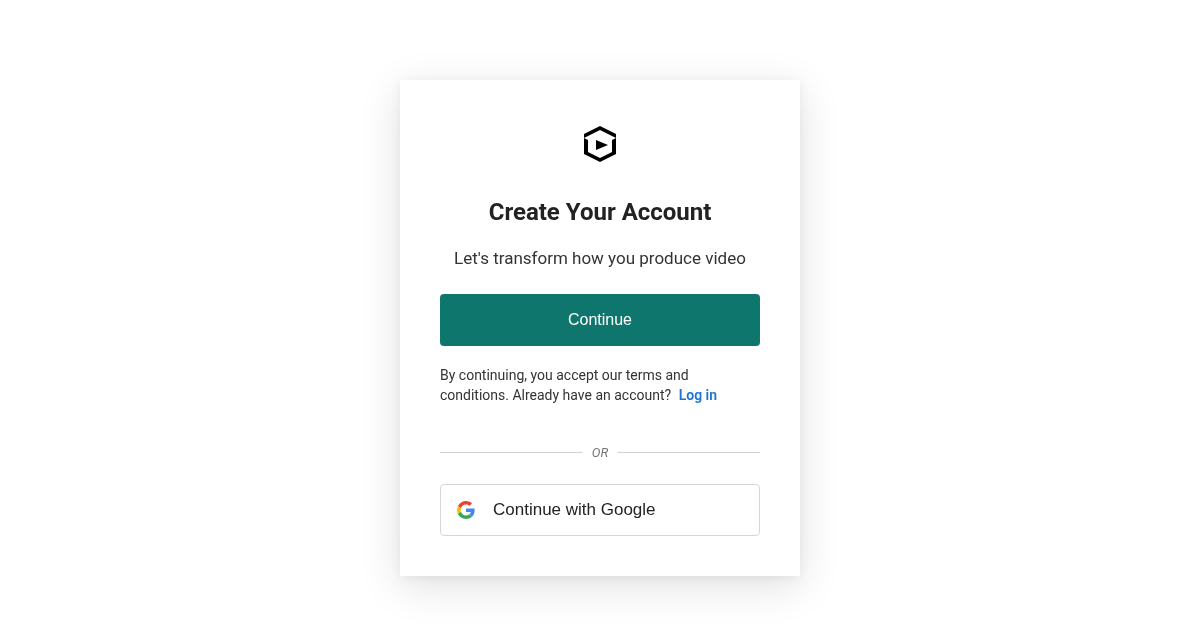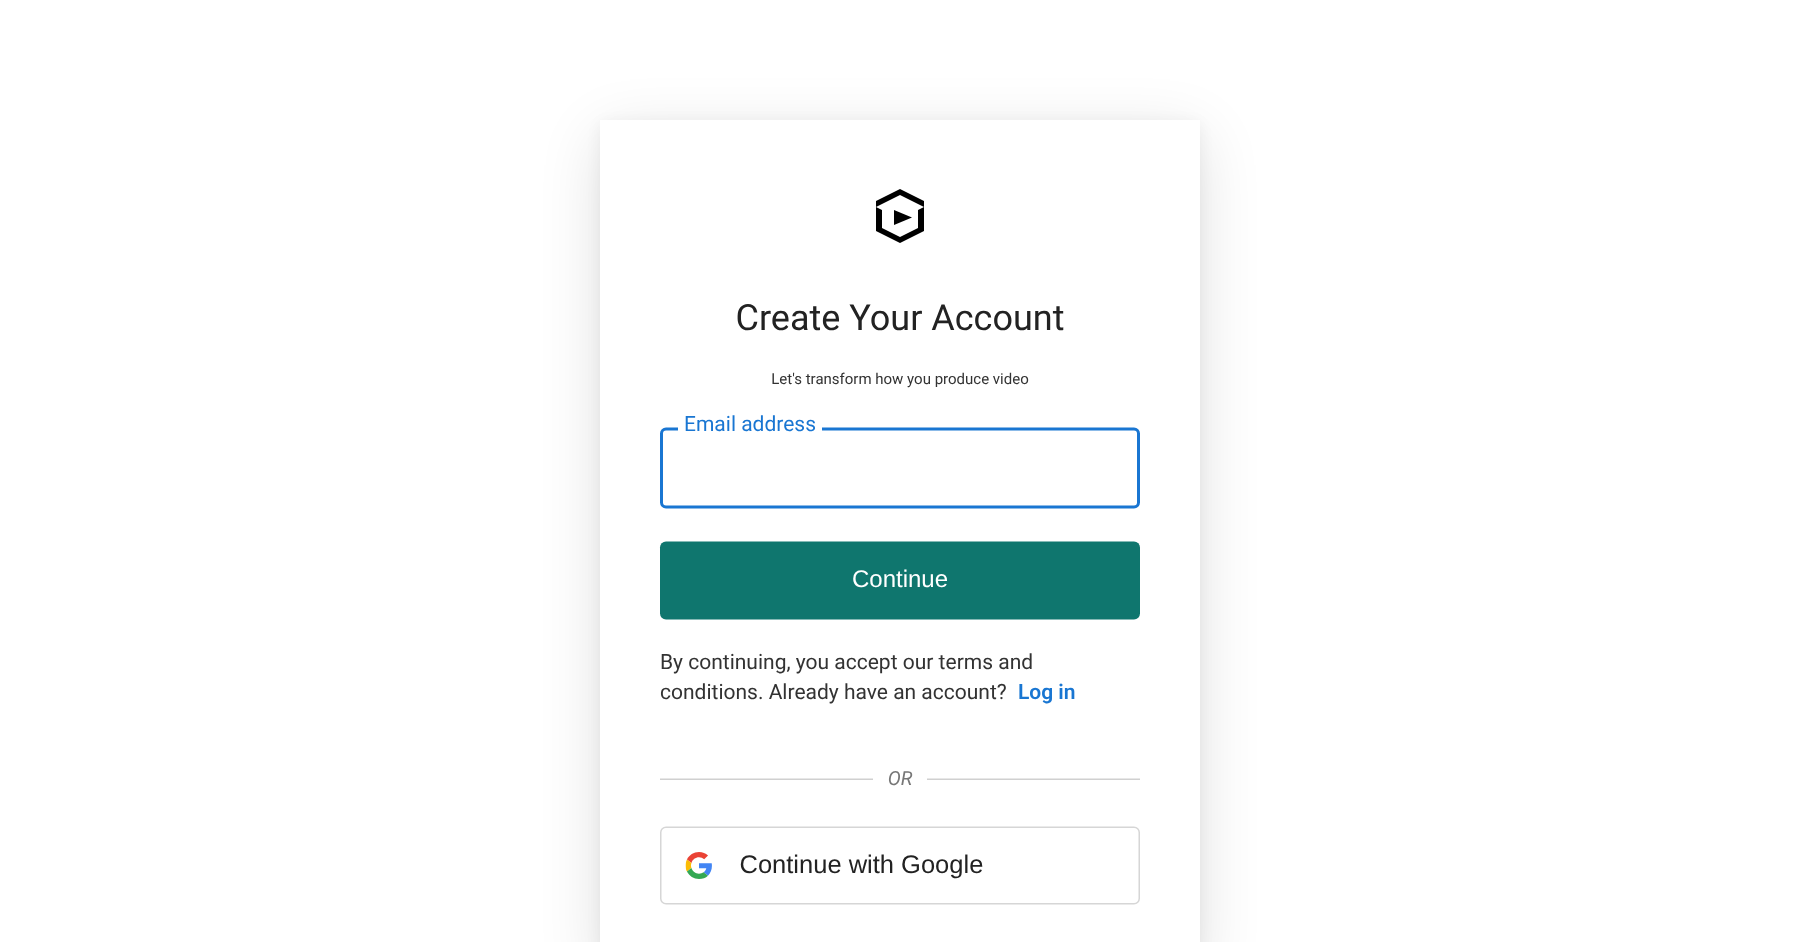--- a/index.html
+++ b/index.html
@@ -25,27 +25,27 @@
       display: flex;
       flex-direction: column;
       align-items: center;
     }
     .logo {
       margin-top: 4px;
       margin-bottom: 28px;
     }
     .title {
       font-size: 24px;
-      font-weight: 400;
+      font-weight: 700;
       color: #222;
       margin-bottom: 22px;
       text-align: center;
     }
     .subtitle {
-      font-size: 10px;
+      font-size: 17px;
       color: #333;
       margin-bottom: 26px;
       text-align: center;
     }
     .field-wrap {
       width: 100%;
       position: relative;
       margin-bottom: 22px;
     }
     .field-label {
@@ -142,24 +142,20 @@
       <path d="M4 14 L4 30 L20 38 L20 34 L8 28 L8 16 Z" fill="#000"></path>
       <path d="M36 14 L36 30 L20 38 L20 34 L32 28 L32 16 Z" fill="#000"></path>
       <path d="M16 16 L28 21 L16 26 Z" fill="#000"></path>
     </svg>
   </div>
 
   <h1 class="title">Create Your Account</h1>
 
   <p class="subtitle">Let's transform how you produce video</p>
 
-  <div class="field-wrap">
-    <span class="field-label">Email address</span>
-    <input type="email" class="email-input" value="" style="">
-  </div>
 
   <button class="continue-btn">Continue</button>
 
   <p class="legal">
     <span>By continuing, you accept our terms and conditions. Already have an account?</span>
     <a class="login-link">Log in</a>
   </p>
 
   <div class="divider">
     <div class="divider-line"></div>

